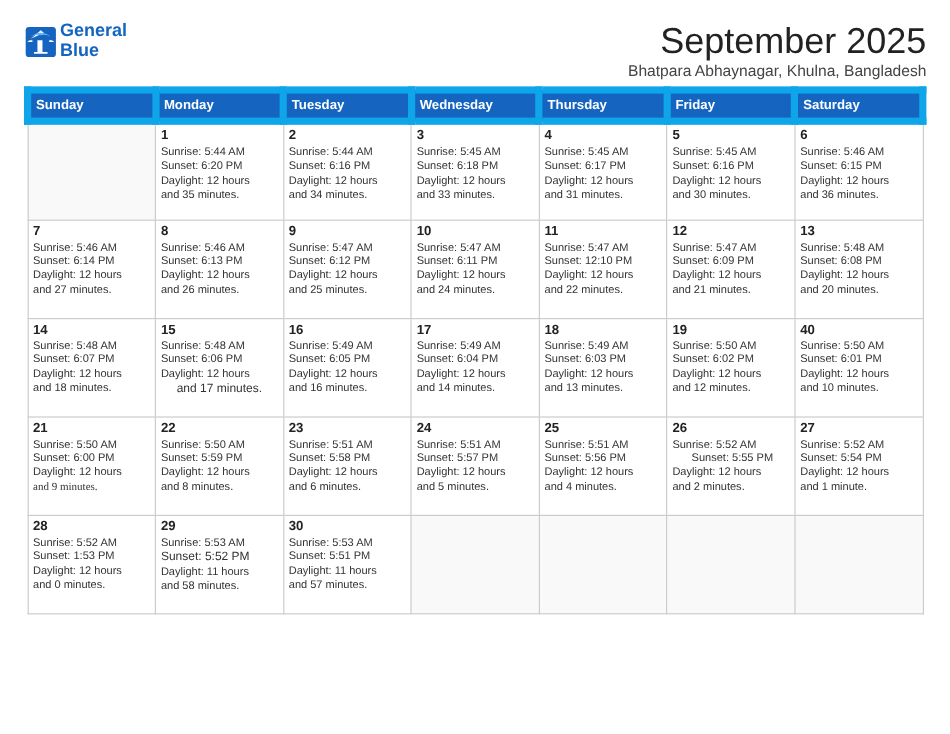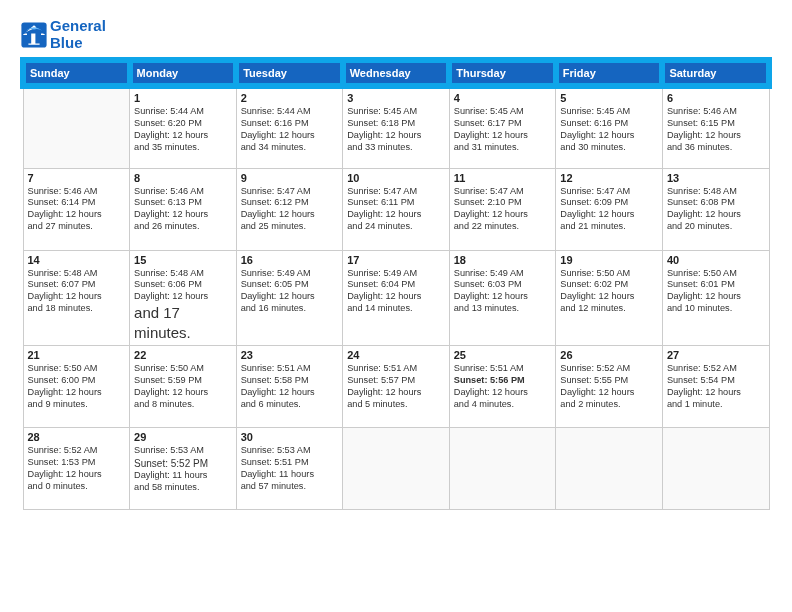--- a/index.html
+++ b/index.html
@@ -98,20 +98,24 @@
         <polygon points="26,8 36,18 30,18 30,32 22,32 22,18 16,18 16,32 10,32 10,18 4,18" fill="#1565c0"></polygon>
         <path d="M20 4 L36 20 L30 20 L30 34 L10 34 L10 20 L4 20 Z" fill="none" stroke="white" stroke-width="0"></path>
 
         <path d="M8 14 Q20 4 32 14 Q26 10 20 12 Q14 10 8 14Z" fill="#64b5f6"></path>
       </svg>
       <div class="logo-text">
         <div><span>General</span></div>
         <div><span style="color:#1565c0">Blue</span></div>
       </div>
     </div>
+    <div class="title-block">
+      <div class="month-title">September 2025</div>
+      <div class="location-title">Bhatpara Abhaynagar, Khulna, Bangladesh</div>
+    </div>
   </div>
 
   <table class="calendar">
     <thead>
       <tr id="header-row">
       <th>Sunday</th>
           <th>Monday</th>
           <th>Tuesday</th>
           <th>Wednesday</th>
           <th>Thursday</th>
@@ -190,21 +194,21 @@
           <td>
             <span class="day-num">10</span>
             <div style="font-size: 9.2px; line-height: 1.3;">Sunrise: 5:47 AM</div>
             <div style="font-size: 9.2px; line-height: 1.3;">Sunset: 6:11 PM</div>
             <div style="font-size: 9.2px; line-height: 1.3;">Daylight: 12 hours</div>
             <div style="font-size: 9.2px; line-height: 1.3;">and 24 minutes.</div>
           </td>
           <td>
             <span class="day-num">11</span>
             <div style="font-size: 9.2px; line-height: 1.3;">Sunrise: 5:47 AM</div>
-            <div style="font-size: 9.2px; line-height: 1.3;">Sunset: 2:10 PM</div>
+            <div style="font-size: 9.2px; line-height: 1.3;">Sunset: 12:10 PM</div>
             <div style="font-size: 9.2px; line-height: 1.3;">Daylight: 12 hours</div>
             <div style="font-size: 9.2px; line-height: 1.3;">and 22 minutes.</div>
           </td>
           <td>
             <span class="day-num">12</span>
             <div style="font-size: 9.2px; line-height: 1.3;">Sunrise: 5:47 AM</div>
             <div style="font-size: 9.2px; line-height: 1.3;">Sunset: 6:09 PM</div>
             <div style="font-size: 9.2px; line-height: 1.3;">Daylight: 12 hours</div>
             <div style="font-size: 9.2px; line-height: 1.3;">and 21 minutes.</div>
           </td>
@@ -222,21 +226,21 @@
             <div style="font-size: 9.2px; line-height: 1.3;">Sunrise: 5:48 AM</div>
             <div style="font-size: 9.2px; line-height: 1.3;">Sunset: 6:07 PM</div>
             <div style="font-size: 9.2px; line-height: 1.3;">Daylight: 12 hours</div>
             <div style="font-size: 9.2px; line-height: 1.3;">and 18 minutes.</div>
           </td>
           <td>
             <span class="day-num">15</span>
             <div style="font-size: 9.2px; line-height: 1.3;">Sunrise: 5:48 AM</div>
             <div style="font-size: 9.2px; line-height: 1.3;">Sunset: 6:06 PM</div>
             <div style="font-size: 9.2px; line-height: 1.3;">Daylight: 12 hours</div>
-            <div style="font-size: 15px; line-height: 1.3;">and 17 minutes.</div>
+            <div style="font-size: 10px; line-height: 1.3; text-align: center;">and 17 minutes.</div>
           </td>
           <td>
             <span class="day-num">16</span>
             <div style="font-size: 9.2px; line-height: 1.3;">Sunrise: 5:49 AM</div>
             <div style="font-size: 9.2px; line-height: 1.3;">Sunset: 6:05 PM</div>
             <div style="font-size: 9.2px; line-height: 1.3;">Daylight: 12 hours</div>
             <div style="font-size: 9.2px; line-height: 1.3;">and 16 minutes.</div>
           </td>
           <td>
             <span class="day-num">17</span>
@@ -266,21 +270,21 @@
             <div style="font-size: 9.2px; line-height: 1.3;">Daylight: 12 hours</div>
             <div style="font-size: 9.2px; line-height: 1.3;">and 10 minutes.</div>
           </td>
         </tr>
         <tr>
           <td>
             <span class="day-num">21</span>
             <div style="font-size: 9.2px; line-height: 1.3;">Sunrise: 5:50 AM</div>
             <div style="font-size: 9.2px; line-height: 1.3;">Sunset: 6:00 PM</div>
             <div style="font-size: 9.2px; line-height: 1.3;">Daylight: 12 hours</div>
-            <div style="font-size: 9.2px; line-height: 1.3;">and 9 minutes.</div>
+            <div style="font-size: 9.2px; line-height: 1.3; font-family: Liberation Serif, serif;">and 9 minutes.</div>
           </td>
           <td>
             <span class="day-num">22</span>
             <div style="font-size: 9.2px; line-height: 1.3;">Sunrise: 5:50 AM</div>
             <div style="font-size: 9.2px; line-height: 1.3;">Sunset: 5:59 PM</div>
             <div style="font-size: 9.2px; line-height: 1.3;">Daylight: 12 hours</div>
             <div style="font-size: 9.2px; line-height: 1.3;">and 8 minutes.</div>
           </td>
           <td>
             <span class="day-num">23</span>
@@ -292,28 +296,28 @@
           <td>
             <span class="day-num">24</span>
             <div style="font-size: 9.2px; line-height: 1.3;">Sunrise: 5:51 AM</div>
             <div style="font-size: 9.2px; line-height: 1.3;">Sunset: 5:57 PM</div>
             <div style="font-size: 9.2px; line-height: 1.3;">Daylight: 12 hours</div>
             <div style="font-size: 9.2px; line-height: 1.3;">and 5 minutes.</div>
           </td>
           <td>
             <span class="day-num">25</span>
             <div style="font-size: 9.2px; line-height: 1.3;">Sunrise: 5:51 AM</div>
-            <div style="font-size: 9.2px; line-height: 1.3; font-weight: bold;">Sunset: 5:56 PM</div>
+            <div style="font-size: 9.2px; line-height: 1.3;">Sunset: 5:56 PM</div>
             <div style="font-size: 9.2px; line-height: 1.3;">Daylight: 12 hours</div>
             <div style="font-size: 9.2px; line-height: 1.3;">and 4 minutes.</div>
           </td>
           <td>
             <span class="day-num">26</span>
             <div style="font-size: 9.2px; line-height: 1.3;">Sunrise: 5:52 AM</div>
-            <div style="font-size: 9.2px; line-height: 1.3;">Sunset: 5:55 PM</div>
+            <div style="font-size: 9.2px; line-height: 1.3; margin-left: 16px;">Sunset: 5:55 PM</div>
             <div style="font-size: 9.2px; line-height: 1.3;">Daylight: 12 hours</div>
             <div style="font-size: 9.2px; line-height: 1.3;">and 2 minutes.</div>
           </td>
           <td>
             <span class="day-num">27</span>
             <div style="font-size: 9.2px; line-height: 1.3;">Sunrise: 5:52 AM</div>
             <div style="font-size: 9.2px; line-height: 1.3;">Sunset: 5:54 PM</div>
             <div style="font-size: 9.2px; line-height: 1.3;">Daylight: 12 hours</div>
             <div style="font-size: 9.2px; line-height: 1.3;">and 1 minute.</div>
           </td>

